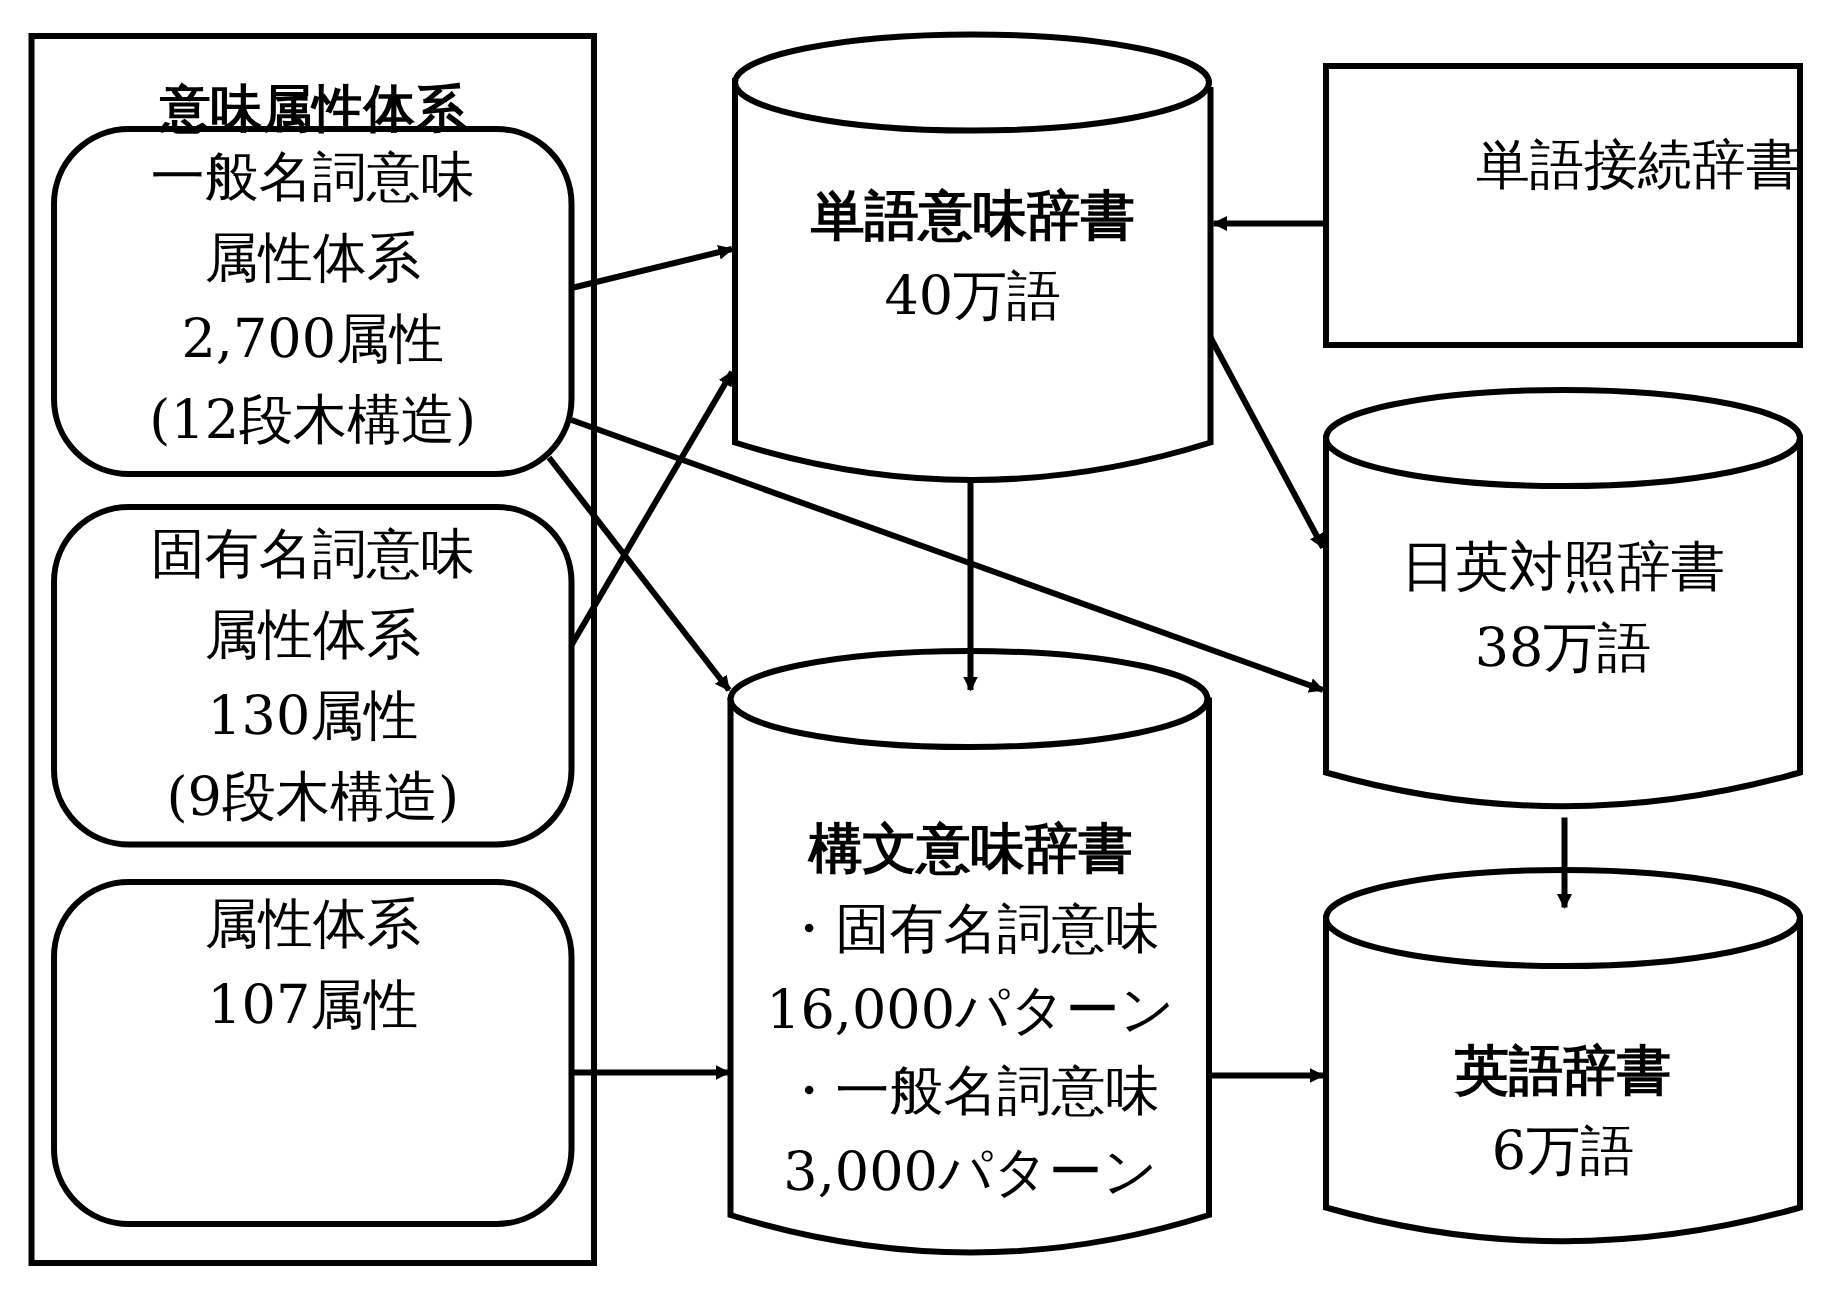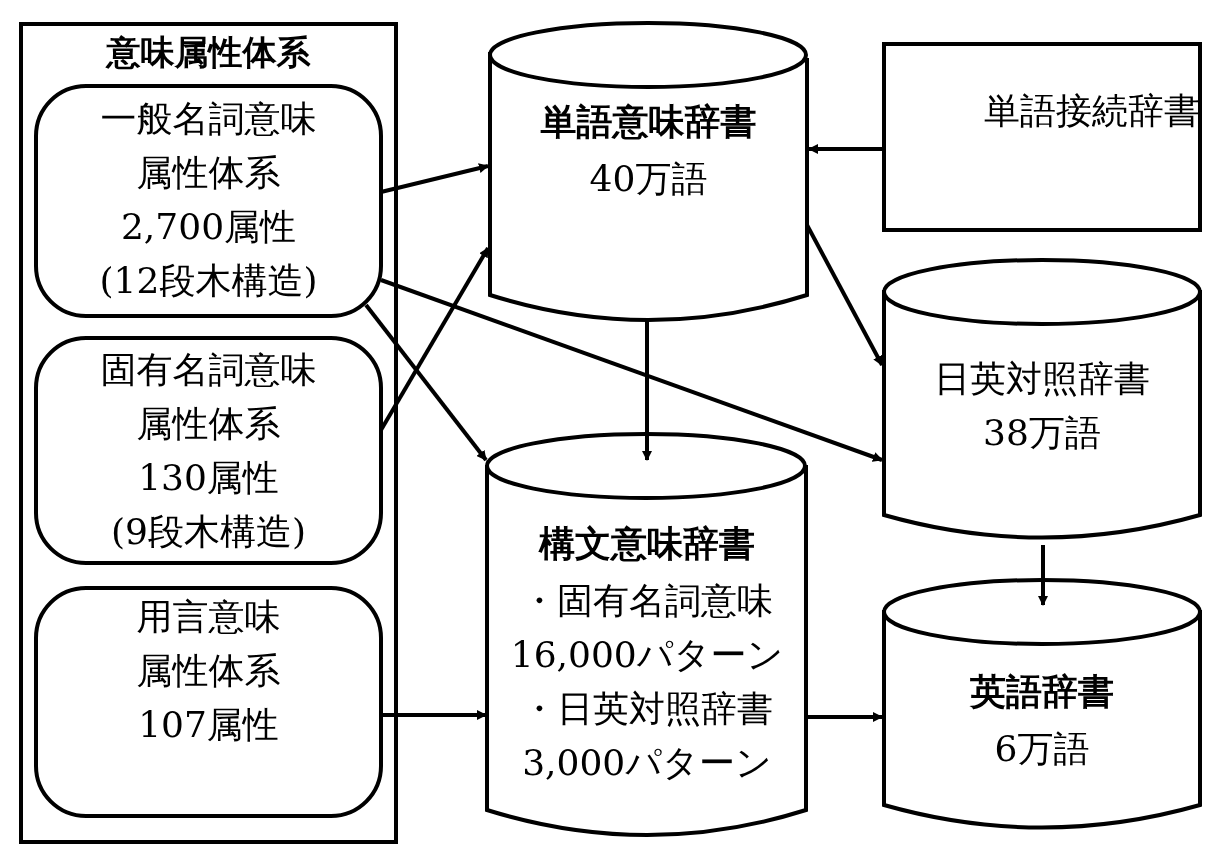--- a/index.html
+++ b/index.html
@@ -1,20 +1,20 @@
 <!DOCTYPE html>
 <html><head>
 <meta charset="utf-8">
 <style>
   html, body { margin:0; padding:0; background:#ffffff; }
   body { width:1219px; height:864px; position:relative; overflow:hidden;
          font-family:"DejaVu Serif", "Liberation Serif", serif; color:#000; }
   svg { position:absolute; left:0; top:0; }
   .lbl { position:absolute; text-align:center; font-size:36px; line-height:54px; color:#000; white-space:nowrap; }
-  .bold { font-weight:bold; font-family:Liberation Mono, monospace; }
+  .bold { font-weight:bold; font-family:Liberation Serif, serif;margin-top:19px; }
   .line { display:block; }
 </style>
 </head>
 <body>
 
 <svg width="1219" height="864" viewBox="0 0 1219 864">
   <defs>
     <marker id="ah" markerWidth="10" markerHeight="10" refX="9" refY="5" orient="auto" markerUnits="userSpaceOnUse" viewBox="0 0 10 10">
       <path d="M0,0 L10,5 L0,10 z" fill="#000"></path>
     </marker>
@@ -74,21 +74,20 @@
 </div>
 
 <div class="lbl" style="left:36px; top:343px; width:345px;">
   <span class="line">固有名詞意味</span>
   <span class="line">属性体系</span>
   <span class="line">130属性</span>
   <span class="line">(9段木構造)</span>
 </div>
 
 <div class="lbl" style="left:36px; top:590px; width:345px;">
-  <span class="line">用言意味</span>
   <span class="line">属性体系</span>
   <span class="line">107属性</span>
 </div>
 
 <div class="lbl" style="left:490px; top:98px; width:317px;">
   <span class="line bold">単語意味辞書</span>
   <span class="line">40万語</span>
 </div>
 
 <div class="lbl" style="left:884px; top:84px; width:316px;text-align:right;">
@@ -97,20 +96,20 @@
 
 <div class="lbl" style="left:884px; top:352px; width:316px;">
   <span class="line">日英対照辞書</span>
   <span class="line">38万語</span>
 </div>
 
 <div class="lbl" style="left:487px; top:520px; width:320px;">
   <span class="line bold">構文意味辞書</span>
   <span class="line">・固有名詞意味</span>
   <span class="line">16,000パターン</span>
-  <span class="line">・日英対照辞書</span>
+  <span class="line">・一般名詞意味</span>
   <span class="line">3,000パターン</span>
 </div>
 
 <div class="lbl" style="left:884px; top:668px; width:316px;">
   <span class="line bold">英語辞書</span>
   <span class="line">6万語</span>
 </div>
 
 </body></html>

